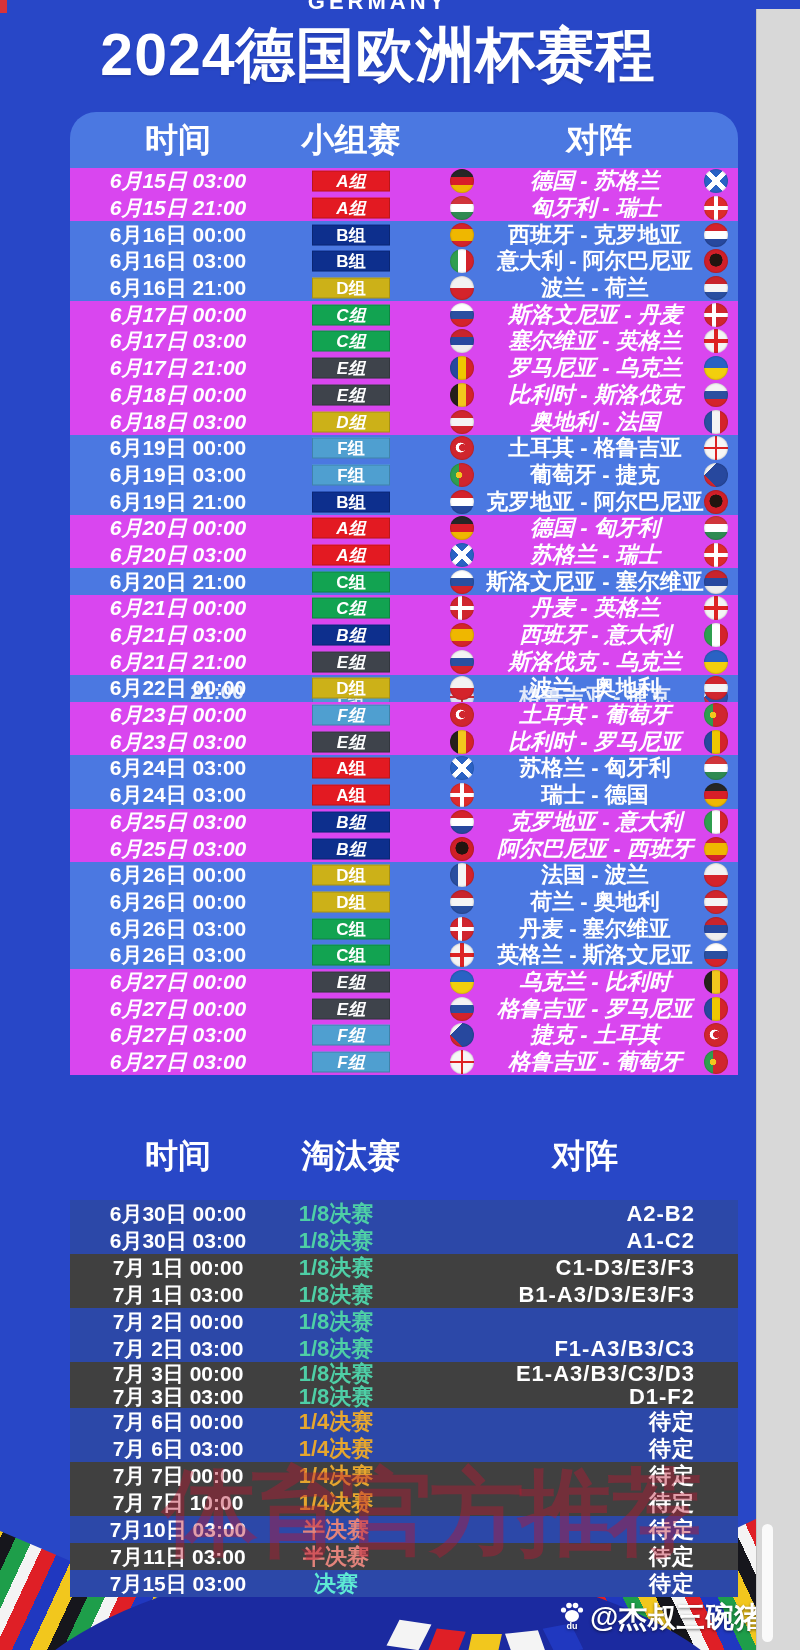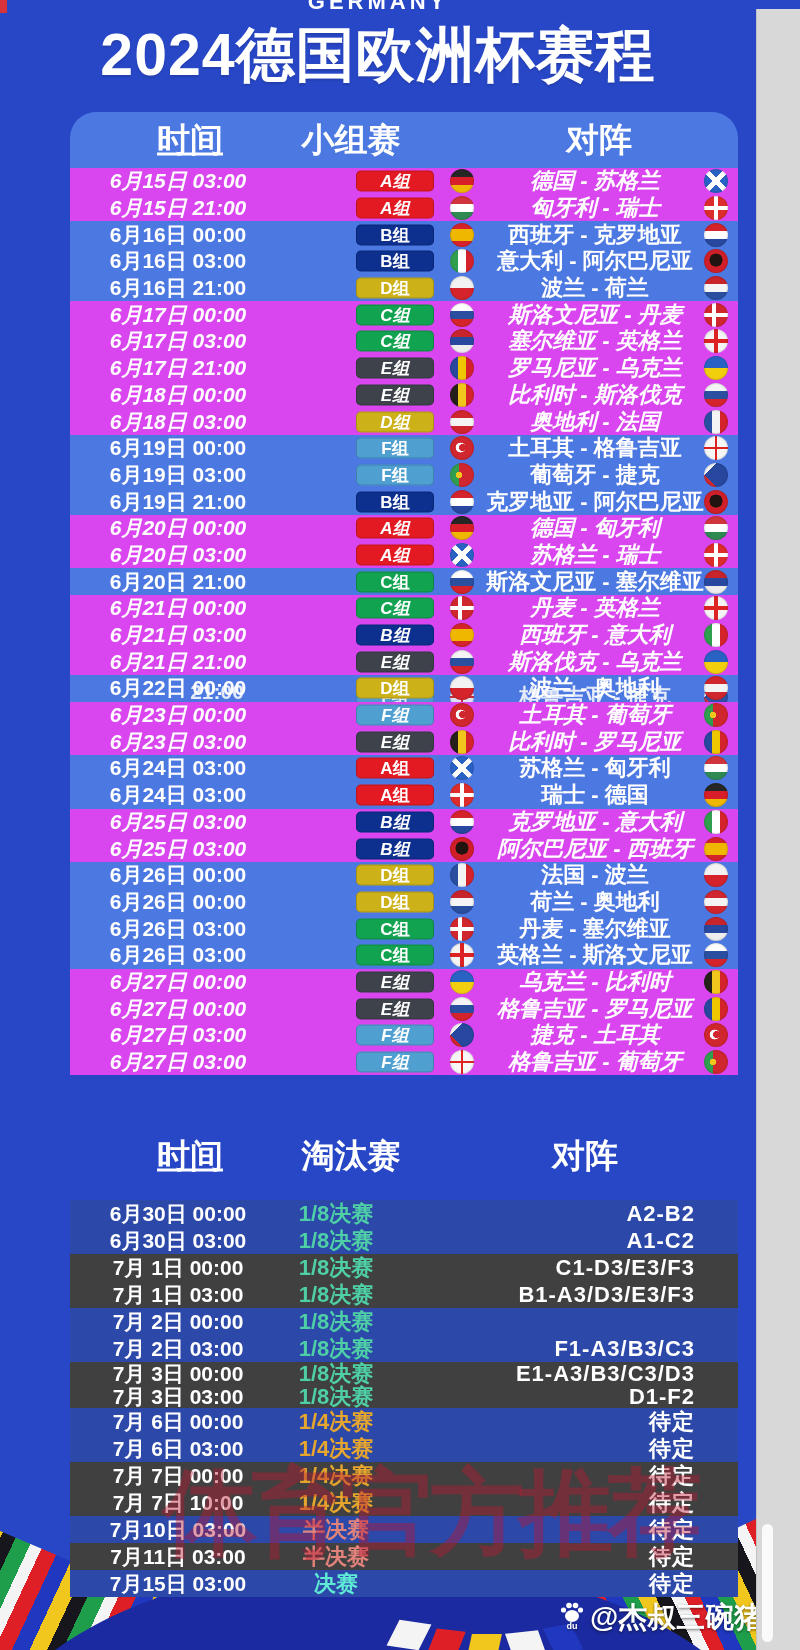--- a/index.html
+++ b/index.html
@@ -22,38 +22,37 @@
   
   .g-panel{
     position:absolute;left:70px;top:112px;width:668px;z-index:4;
     border-radius:26px 26px 0 0;overflow:hidden;
   }
   .g-header{position:relative;height:56px;background:#4b78e1;}
   .hdr{
     position:absolute;top:50%;transform:translate(-50%,-50%);
     color:#fff;font-weight:bold;font-size:33px;white-space:nowrap;
   }
-  .hdr-time{left:120px;text-decoration:underline;}
+  .hdr-time{left:108px;}
   .hdr-stage{left:281px;}
   .hdr-match{left:529px;}
   .g-rows{position:relative;}
   .g-row{position:relative;height:26.7px;}
   .g-row.dark{background:#d946ef;font-style:italic;}
   .g-row.light{background:#4b78e1;}
   .cell-time{
     position:absolute;left:38px;top:50%;transform:translateY(-50%);
     width:140px;text-align:center;color:#fff;font-size:21px;font-weight:bold;
     white-space:nowrap;
   }
   .badge{
     position:absolute;left:242px;top:50%;transform:translateY(-50%);
-    width:78px;height:21px;border-radius:5px;color:#fff;
+    width:78px;height:21px;border-radius:0;color:#fff;
     font-size:17px;font-weight:bold;line-height:21px;text-align:center;
     box-shadow:inset 0 0 0 1px rgba(0,0,0,.18);
-    margin-left:44px;
   }
   .flag{
     position:absolute;top:50%;transform:translateY(-50%);
     width:24px;height:24px;border-radius:50%;
     box-shadow:inset 0 0 2px rgba(0,0,0,.35);
   }
   .flag.f1{left:380px;}
   .flag.f2{left:634px;}
   .cell-match{
     position:absolute;left:415px;top:50%;transform:translateY(-50%);

